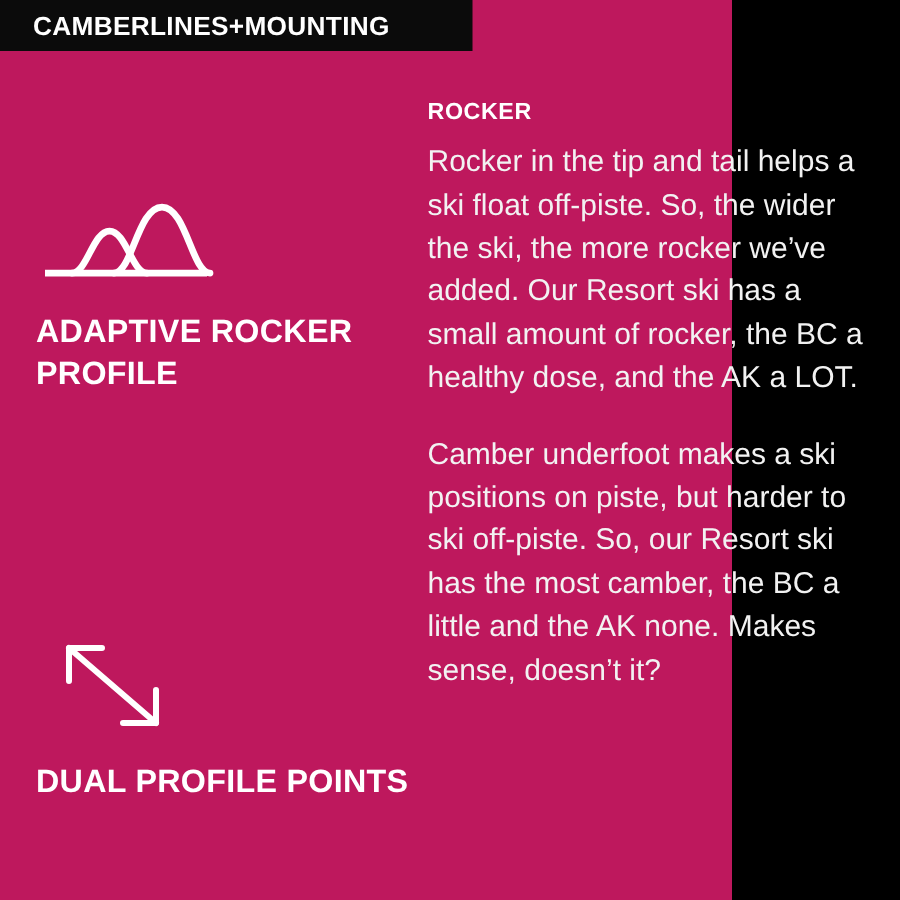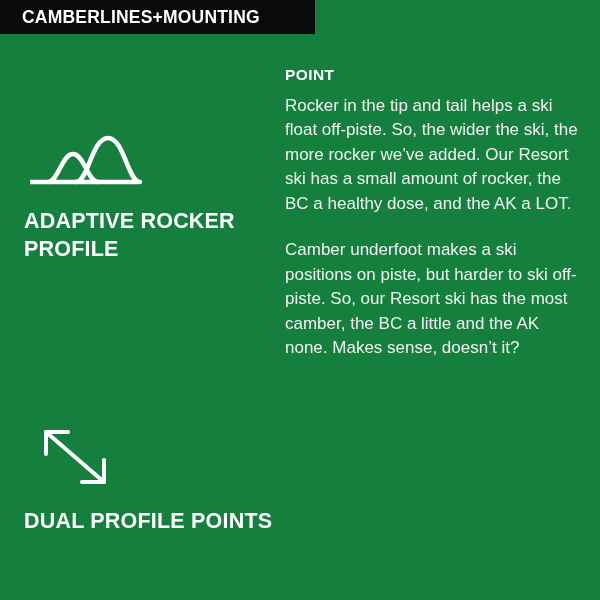--- a/index.html
+++ b/index.html
@@ -11,23 +11,23 @@
     width: 600px;
     height: 600px;
     overflow: hidden;
     font-family: "Liberation Sans", sans-serif;
     color: #ffffff;
     position: relative;
   }
 
   .page {
     position: relative;
-    width: 600px;
+    width: 488px;
     height: 600px;
-    background: #15803d;
+    background: #be185d;
   }
 
   
   .header {
     position: absolute;
     left: 0;
     top: 0;
     width: 315px;
     height: 34px;
     background: #0b0b0b;
@@ -70,21 +70,21 @@
 
   .block-title {
     font-size: 15.5px;
     font-weight: bold;
     letter-spacing: 0.4px;
     color: #ffffff;
     margin: 0 0 10px 0;
   }
 
   .block-body {
-    font-size: 17px;
+    font-size: 20px;
     line-height: 1.44;
     color: #f2f2f2;
     margin: 0;
   }
 
   .block + .block {
     margin-top: 22px;
   }
 
   
@@ -111,21 +111,21 @@
         <path d="M24 62 C34 62 38 34 49 34 C60 34 64 62 74 62" stroke="#ffffff" stroke-width="4.5" fill="none" stroke-linecap="round"></path>
 
         <path d="M52 62 C64 62 68 18 84 18 C100 18 104 62 116 62" stroke="#ffffff" stroke-width="4.5" fill="none" stroke-linecap="round"></path>
       </svg>
     </div>
     <div class="left-heading">ADAPTIVE ROCKER PROFILE</div>
   </div>
 
   <div class="section-right" id="sec-rocker-right">
     <div class="block">
-      <h3 class="block-title">POINT</h3>
+      <h3 class="block-title">ROCKER</h3>
       <p class="block-body">Rocker in the tip and tail helps a ski float off-piste. So, the wider the ski, the more rocker we’ve added. Our Resort ski has a small amount of rocker, the BC a healthy dose, and the AK a LOT.</p>
     </div>
     <div class="block">
       <p class="block-body">Camber underfoot makes a ski positions on piste, but harder to ski off-piste. So, our Resort ski has the most camber, the BC a little and the AK none. Makes sense, doesn’t it?</p>
     </div>
   </div>
 
   <div class="section-left" id="sec-mount-left">
     <div class="icon-box">
       <svg width="120" height="80" viewBox="0 0 120 80" xmlns="http://www.w3.org/2000/svg">

